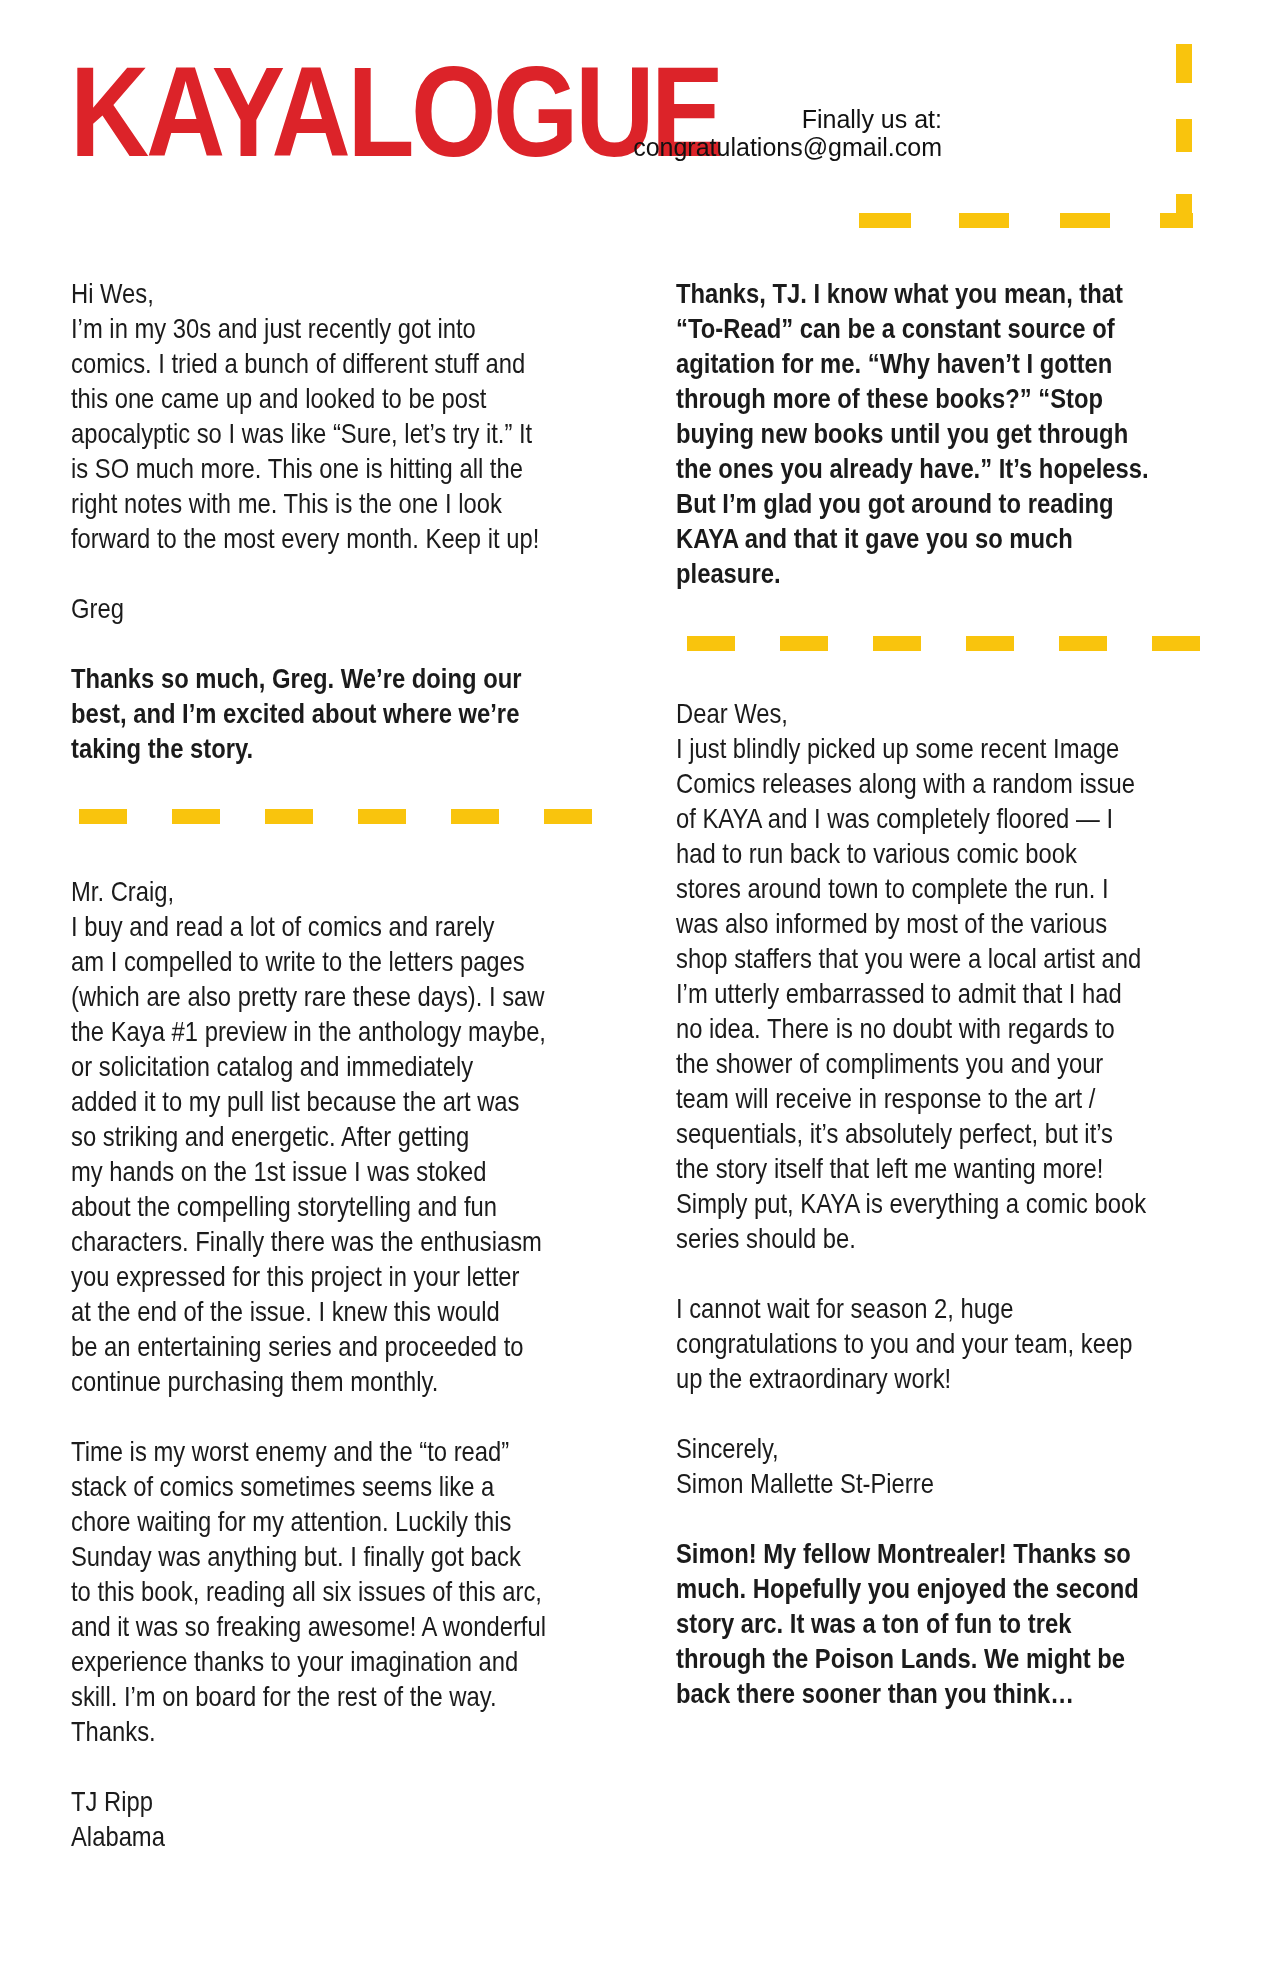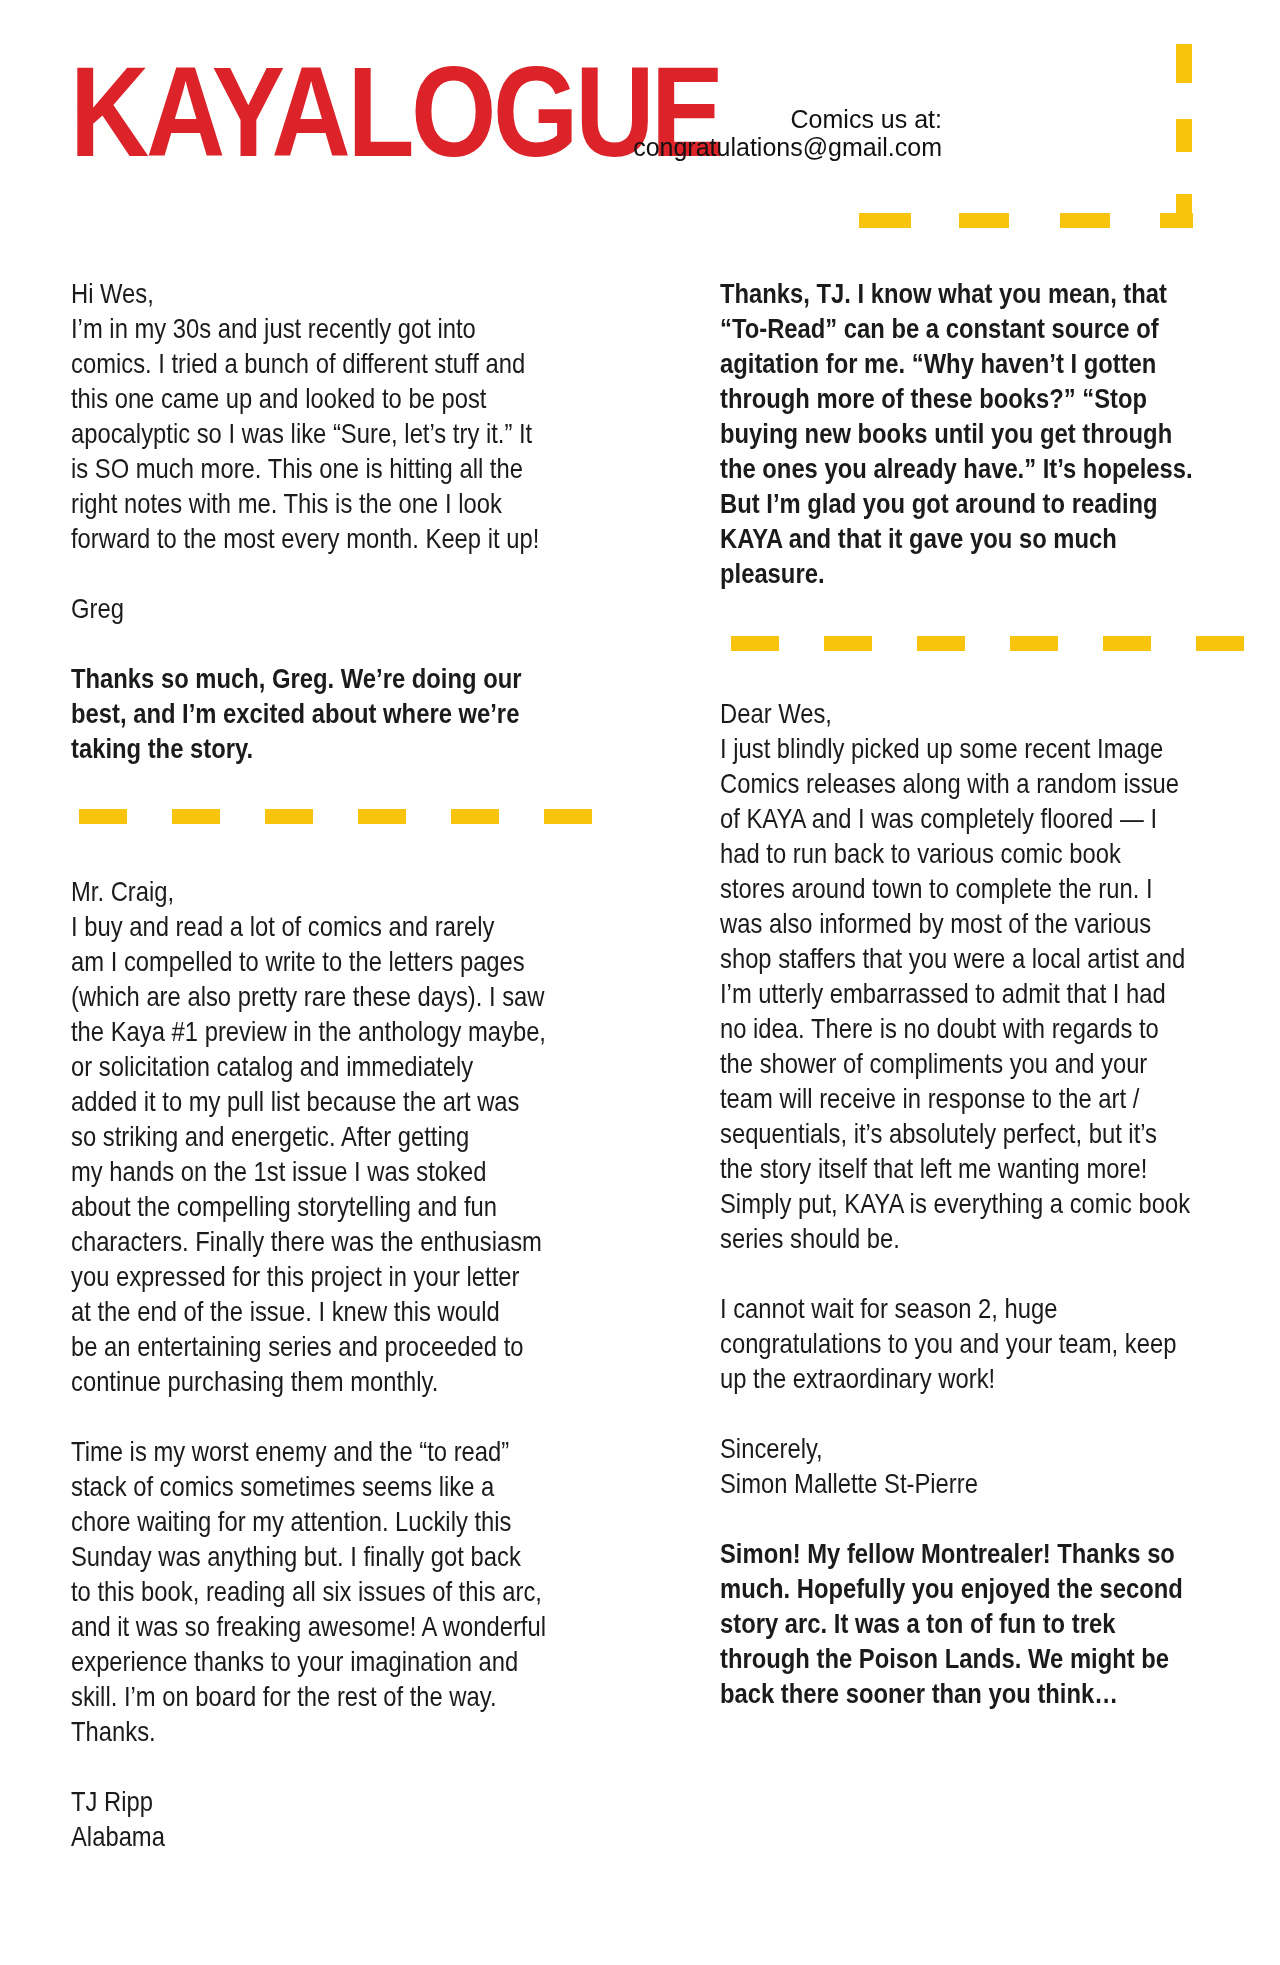--- a/index.html
+++ b/index.html
@@ -48,21 +48,21 @@
   .vd3 { left: 1176px; top: 194px; width: 16px; height: 34px; }
   .foot{ left: 1160px; top: 213px; width: 33px; height: 15px; }
   .hd1 { left: 859px;  top: 213px; width: 52px; height: 15px; }
   .hd2 { left: 959px;  top: 213px; width: 50px; height: 15px; }
   .hd3 { left: 1060px; top: 213px; width: 50px; height: 15px; }
 
   
   .columns {
     display: grid;
     grid-template-columns: 533px 533px;
-    column-gap: 116px;
+    column-gap: 72px;
     padding: 0 71px;
     align-items: start;
   }
 
   .para {
     margin: 35px 0 0 0;
     font-size: 28px;
     line-height: 35px;
     white-space: pre-line;
     width: 627px;                 
@@ -85,21 +85,21 @@
     flex: 0 0 auto;
   }
 </style>
 </head>
 <body>
 
 <header>
   <h1 class="logo">KAYALOGUE</h1>
 
   <div class="contact">
-    <div>Comics us at:</div>
+    <div>Finally us at:</div>
     <div>congratulations@gmail.com</div>
   </div>
 
   <span class="yd vd1"></span>
   <span class="yd vd2"></span>
   <span class="yd vd3"></span>
   <span class="yd foot"></span>
   <span class="yd hd1"></span>
   <span class="yd hd2"></span>
   <span class="yd hd3"></span>

